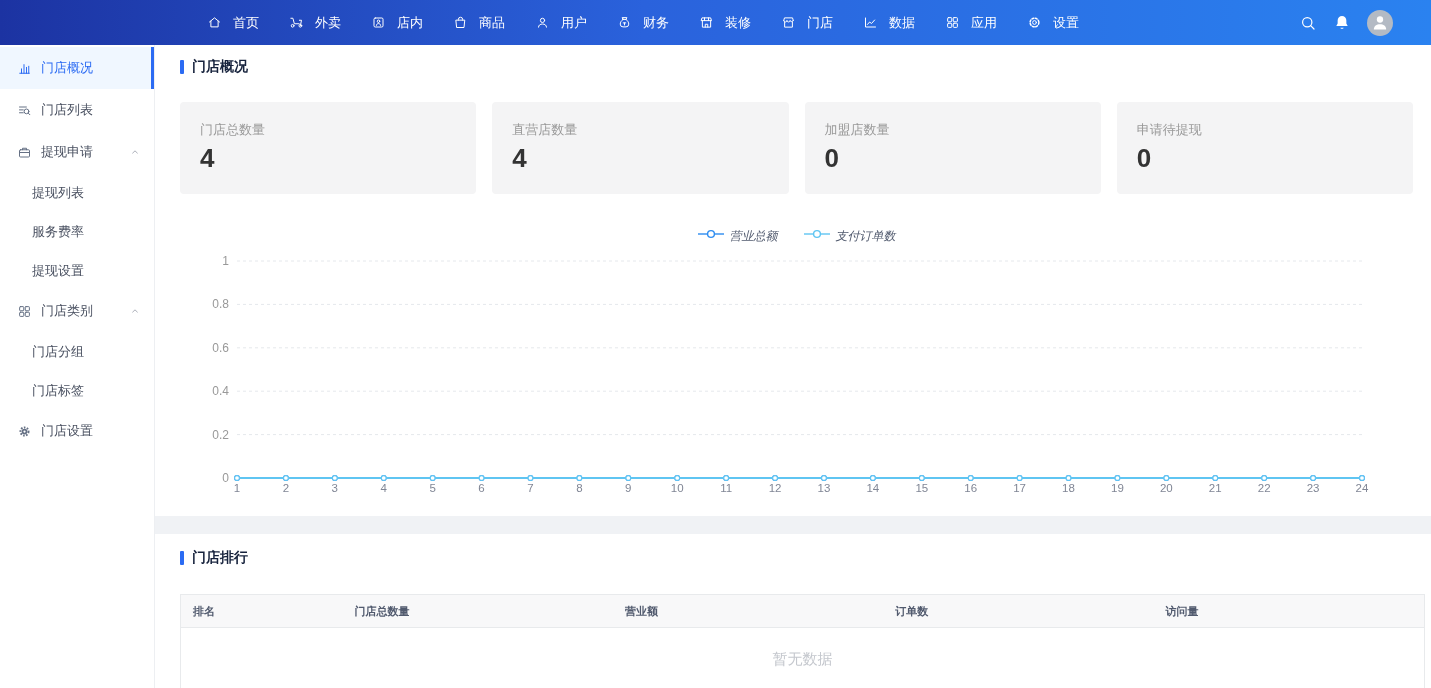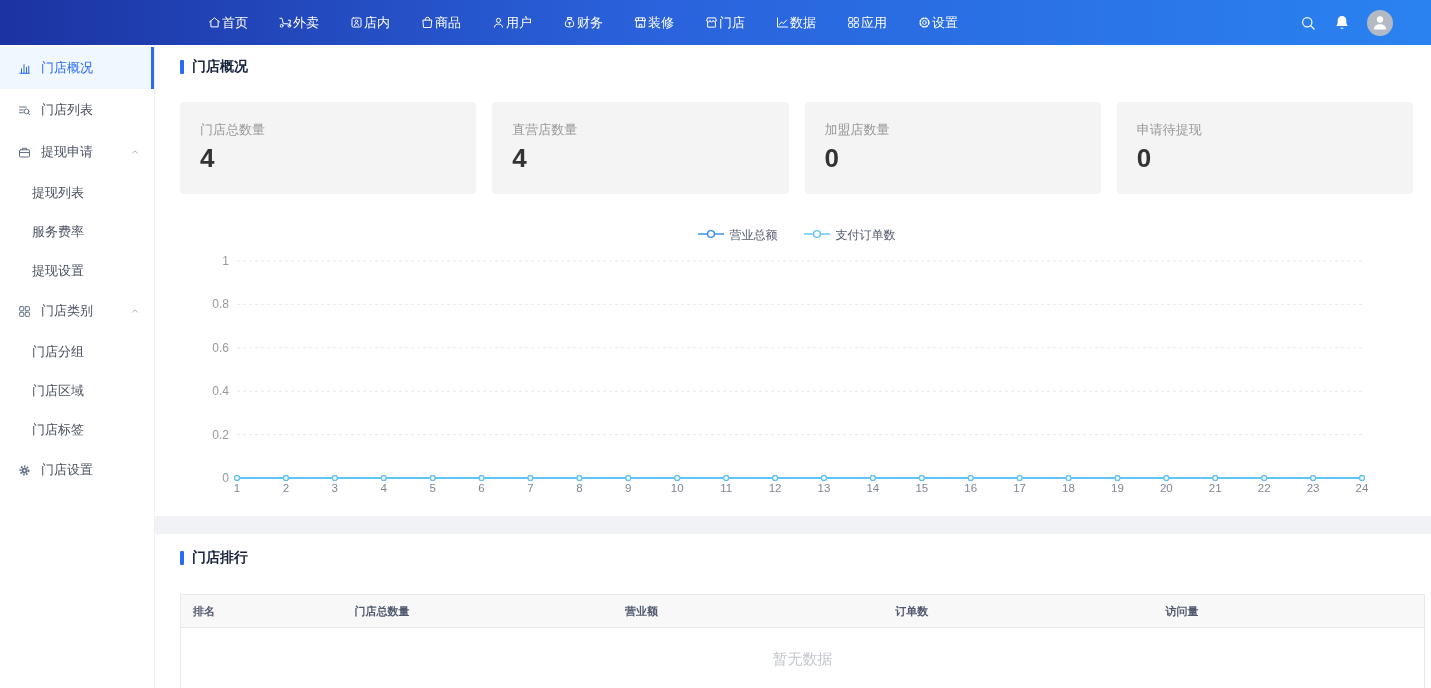--- a/index.html
+++ b/index.html
@@ -3,21 +3,21 @@
 <meta charset="utf-8">
 <style>
   * { margin:0; padding:0; box-sizing:border-box; }
   html,body { width:1431px; height:688px; overflow:hidden;
     font-family:"Liberation Sans","DejaVu Sans",sans-serif; background:#f0f2f5; }
 
   
   .topbar { height:45px; width:100%; display:flex; align-items:center;
     background:linear-gradient(90deg,var(--nav1,#1c33a2) 0%,var(--nav2,#2a62dc) 45%,var(--nav3,#2a82f0) 100%); }
   .nav-menu { display:flex; align-items:center; margin-left:192px; }
-  .nav-item { display:flex; align-items:center; gap:0; padding:12px 15px; height:45px;
+  .nav-item { display:flex; align-items:center; gap:11px; padding:12px 15px; height:45px;
     color:#fff; font-size:13px; cursor:pointer; }
   .nav-ic { width:15px; height:15px; display:inline-flex; }
   .nav-ic svg { width:15px; height:15px; }
   .nav-right { margin-left:auto; display:flex; align-items:center; gap:16px; padding-right:38px; }
   .nav-icon-btn { width:18px; height:18px; color:#fff; display:inline-flex; cursor:pointer; }
   .nav-icon-btn svg { width:18px; height:18px; }
   .avatar { width:26px; height:26px; border-radius:50%; background:#b3bac4; display:inline-flex;
     align-items:center; justify-content:center; overflow:hidden; cursor:pointer; }
   .avatar svg { width:20px; height:20px; margin-top:3px; }
 
@@ -44,21 +44,21 @@
   .panel-bottom { flex:1; margin-top:18px; padding:15px 6px 0 25px; }
   .sec-title { display:flex; align-items:center; gap:8px; font-size:14px; font-weight:bold; color:#17233d; }
   .sec-bar { width:4px; height:14px; background:var(--accent,#2b6bf3); border-radius:1px; }
 
   .cards { display:flex; gap:16px; margin-top:26px;align-items:flex-end; }
   .stat-card { flex:1; height:92px; background:var(--card-bg,#f4f4f5); border-radius:4px; padding:19px 20px; }
   .stat-label { font-size:13px; color:#999; }
   .stat-value { font-size:26px; font-weight:600; color:#333; margin-top:5px; line-height:1.1; }
 
   .legend { display:flex; justify-content:center; gap:26px; margin-top:34px; height:14px; }
-  .legend-item { display:flex; align-items:center; gap:6px; font-size:12px; color:#515a6e; cursor:pointer; }
+  .legend-item { display:flex; gap:6px; font-size:12px; color:#515a6e; cursor:pointer;font-style:italic; }
   .chart-wrap { margin-top:4px; }
   .chart-wrap svg { display:block; width:100%; height:250px; }
 
   .rank-table { margin-top:27px; border:1px solid #e8eaec; border-bottom:none; }
   .thead { display:flex; background:#f8f8f9; height:33px; line-height:33px; border-bottom:1px solid #e8eaec; }
   .th { font-size:11px; font-weight:bold; color:#515a6e; padding-left:12px; }
   .tbody .empty-row { height:60px; display:flex; justify-content:center; padding-top:22px;
     font-size:15px; color:#c5c8ce; background:#fff; }
 </style>
 </head>
@@ -253,23 +253,20 @@
         </span>
         <span>门店类别</span>
         <span class="chev">
           <svg viewBox="0 0 24 24" fill="none" stroke="currentColor" stroke-width="1.6" stroke-linecap="round" stroke-linejoin="round">
             <path d="M6.4 14.6 12 9.2l5.6 5.4"></path>
           </svg>
         </span>
       </div>
       <div class="side-sub">
         <span>门店分组</span>
-      </div>
-      <div class="side-sub">
-        <span>门店区域</span>
       </div>
       <div class="side-sub">
         <span>门店标签</span>
       </div>
       <div class="side-item">
         <span class="s-ic">
           <svg viewBox="0 0 24 24">
             <circle cx="12" cy="12" r="6.5" fill="none" stroke="currentColor" stroke-width="3" stroke-dasharray="2.6 2.2"></circle>
             <circle cx="12" cy="12" r="4.6" fill="currentColor"></circle>
             <circle cx="12" cy="12" r="1.8" fill="#fff"></circle>

